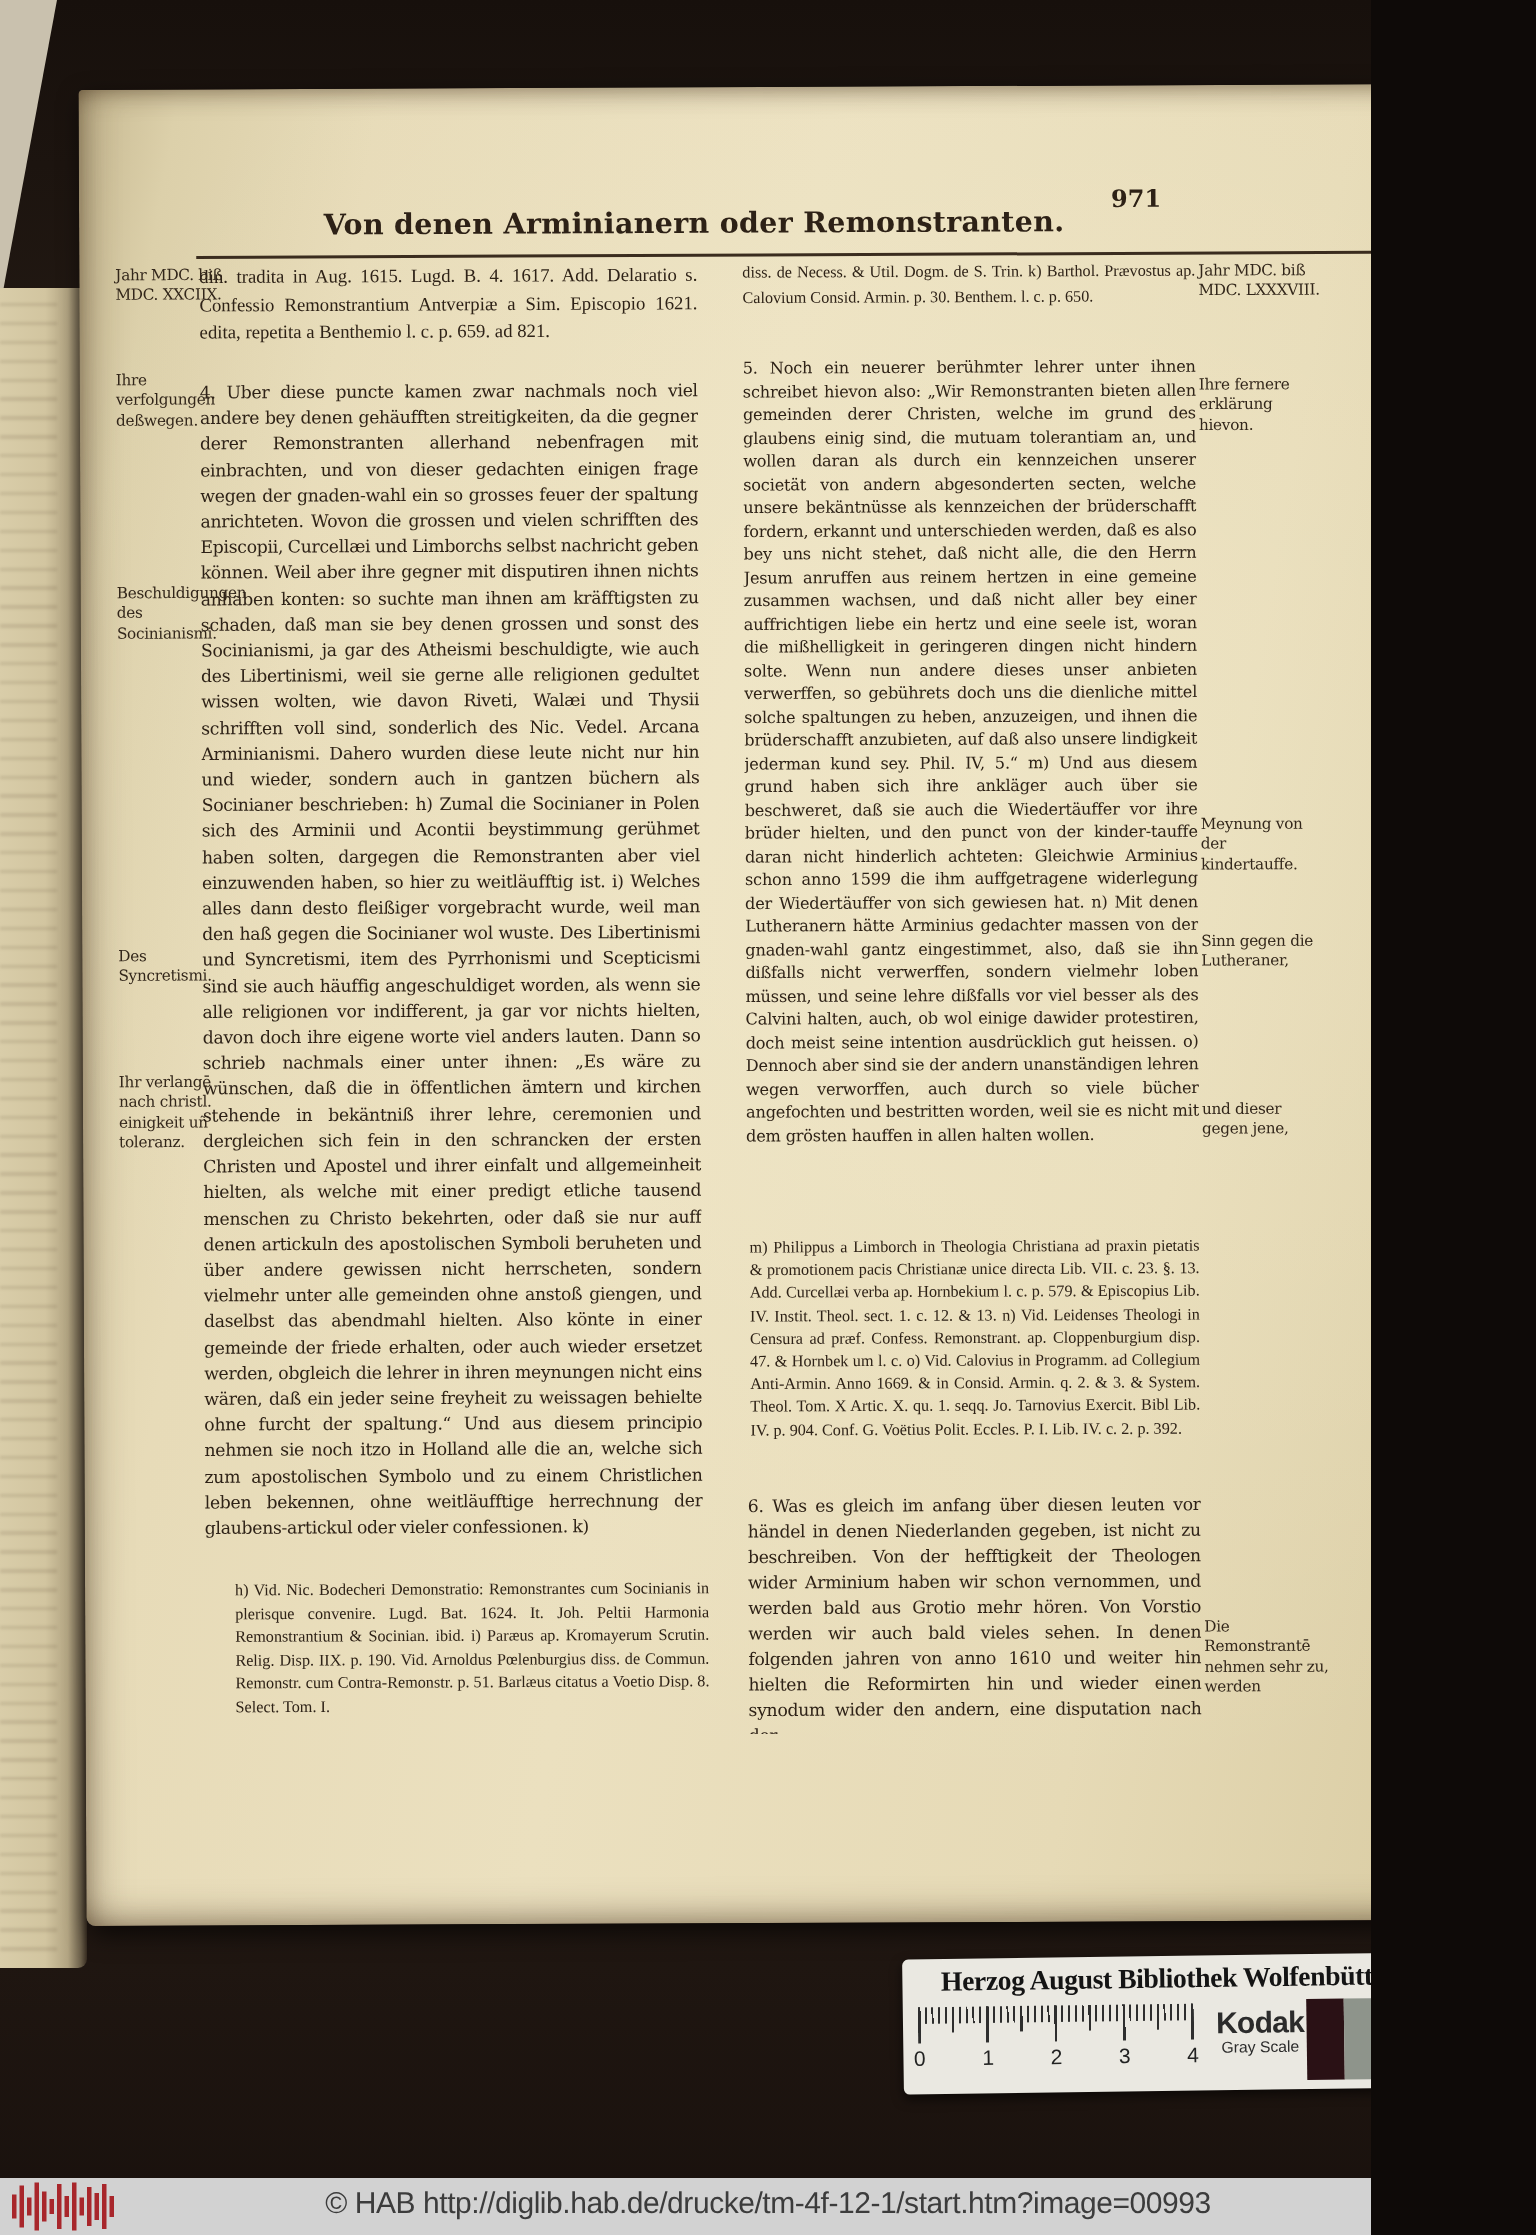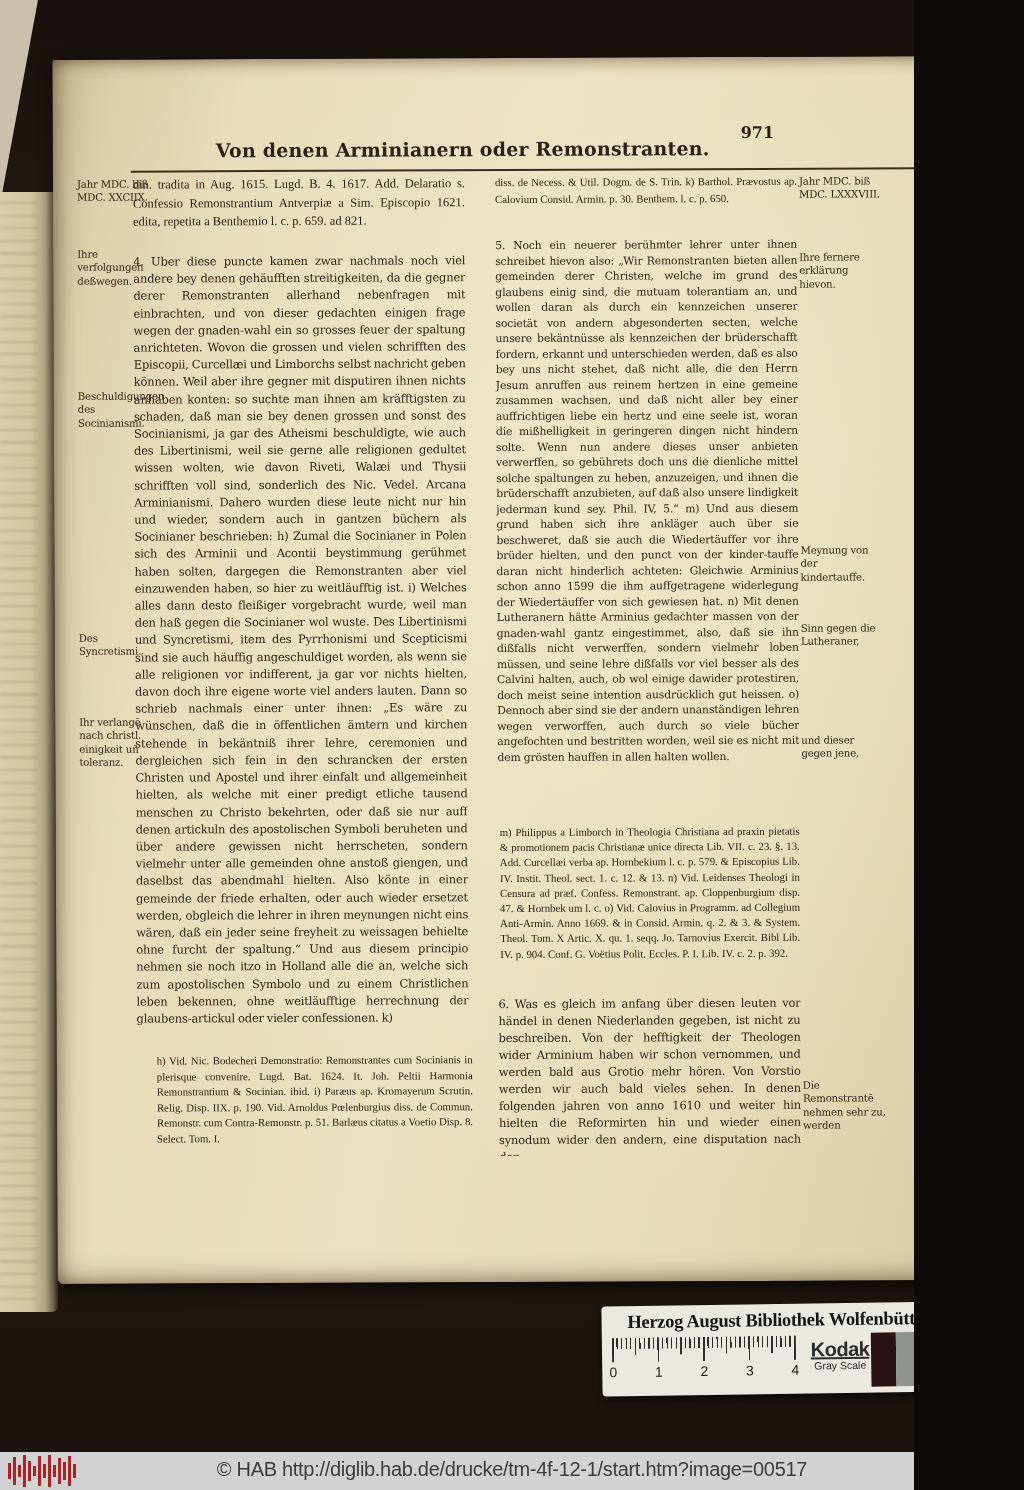--- a/index.html
+++ b/index.html
@@ -69,21 +69,21 @@
     background-image:
       repeating-linear-gradient(90deg,#2e2e2e 0 1.3px,transparent 1.3px 4.55px),
       repeating-linear-gradient(90deg,#2e2e2e 0 1.5px,transparent 1.5px 22.75px),
       repeating-linear-gradient(90deg,#2e2e2e 0 1.8px,transparent 1.8px 45.5px);
     background-size:183px 11px,183px 17px,184px 24px;
     background-repeat:no-repeat;background-position:0 0;}
   .ruler-numbers{display:flex;justify-content:space-between;width:190px;margin-left:-3px;
     font-family:"Liberation Sans",sans-serif;font-size:14px;color:#222;}
   .kodak-brand{margin-left:10px;margin-top:6px;text-align:center;width:76px;}
   .kodak-word{font-family:"Liberation Sans",sans-serif;font-weight:bold;font-size:20px;
-    letter-spacing:-.5px;color:#2b2b2b;line-height:20px;text-decoration:underline;}
+    letter-spacing:-.5px;color:#2b2b2b;line-height:20px;}
   .kodak-sub{font-family:"Liberation Sans",sans-serif;font-size:10.5px;color:#2b2b2b;}
   .patches{display:flex;margin-left:auto;margin-top:0;}
   .patch{width:25px;height:54px;}
   .patch-dark{background:#2a1115;}
   .patch-gray{background:#8e948b;}
   .patch-white{background:linear-gradient(135deg,#f4f3ed 0 68%,#d9d8d0 68% 73%,#f4f3ed 73%);}
   
   .footer-bar{position:absolute;left:0;bottom:0;width:1024px;height:38px;background:#d2d2d2;}
   .hab-mark{position:absolute;left:8px;top:0;height:38px;display:flex;align-items:center;gap:2px;}
   .hab-bar{width:3px;background:#a8262b;}
@@ -169,17 +169,17 @@
       <div class="hab-bar" style="height:10px"></div>
       <div class="hab-bar" style="height:30px"></div>
       <div class="hab-bar" style="height:14px"></div>
       <div class="hab-bar" style="height:32px"></div>
       <div class="hab-bar" style="height:12px"></div>
       <div class="hab-bar" style="height:26px"></div>
       <div class="hab-bar" style="height:18px"></div>
       <div class="hab-bar" style="height:30px"></div>
       <div class="hab-bar" style="height:14px"></div>
     </div>
-    <div class="footer-text">© HAB http://diglib.hab.de/drucke/tm-4f-12-1/start.htm?image=00517</div>
+    <div class="footer-text">© HAB http://diglib.hab.de/drucke/tm-4f-12-1/start.htm?image=00993</div>
     <div class="dfg">DFG</div>
   </div>
 
 </div>
 
 </body></html>

